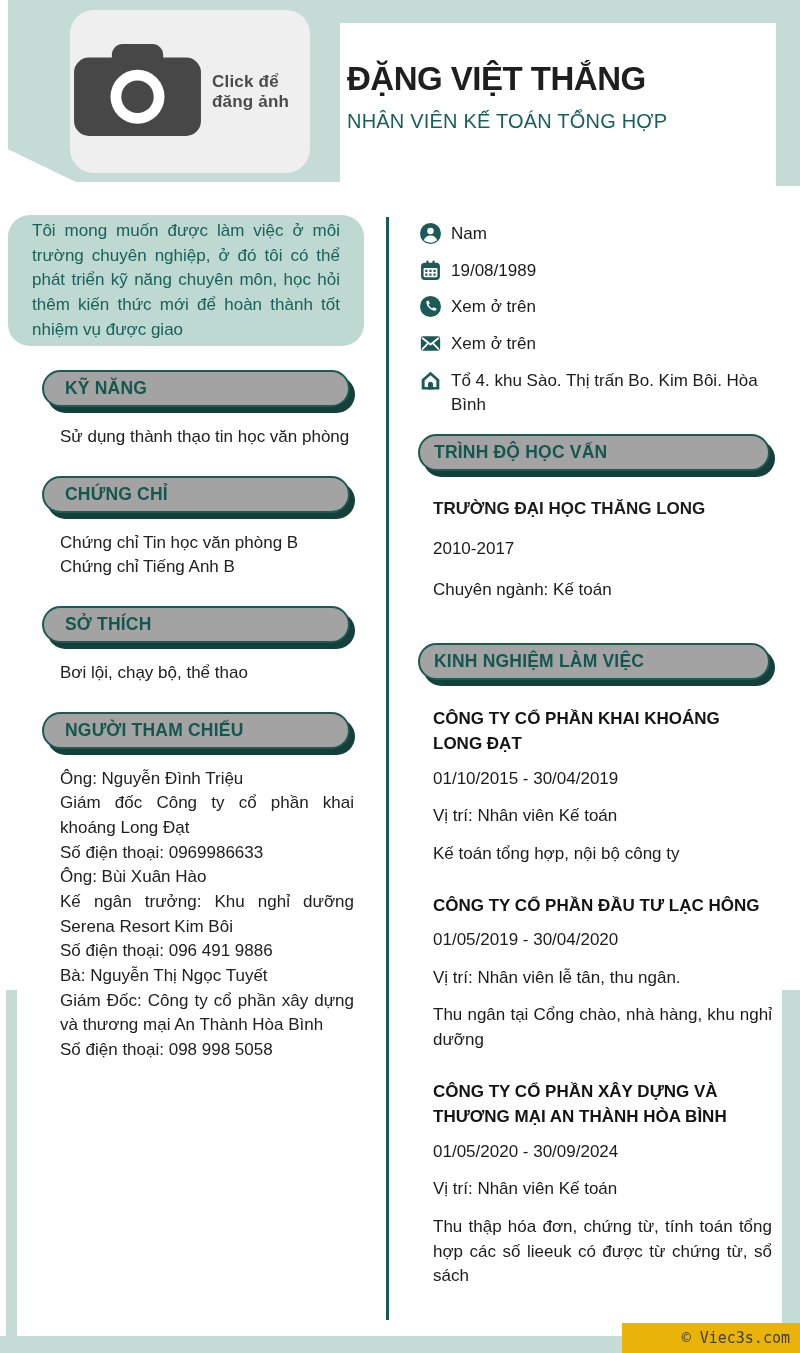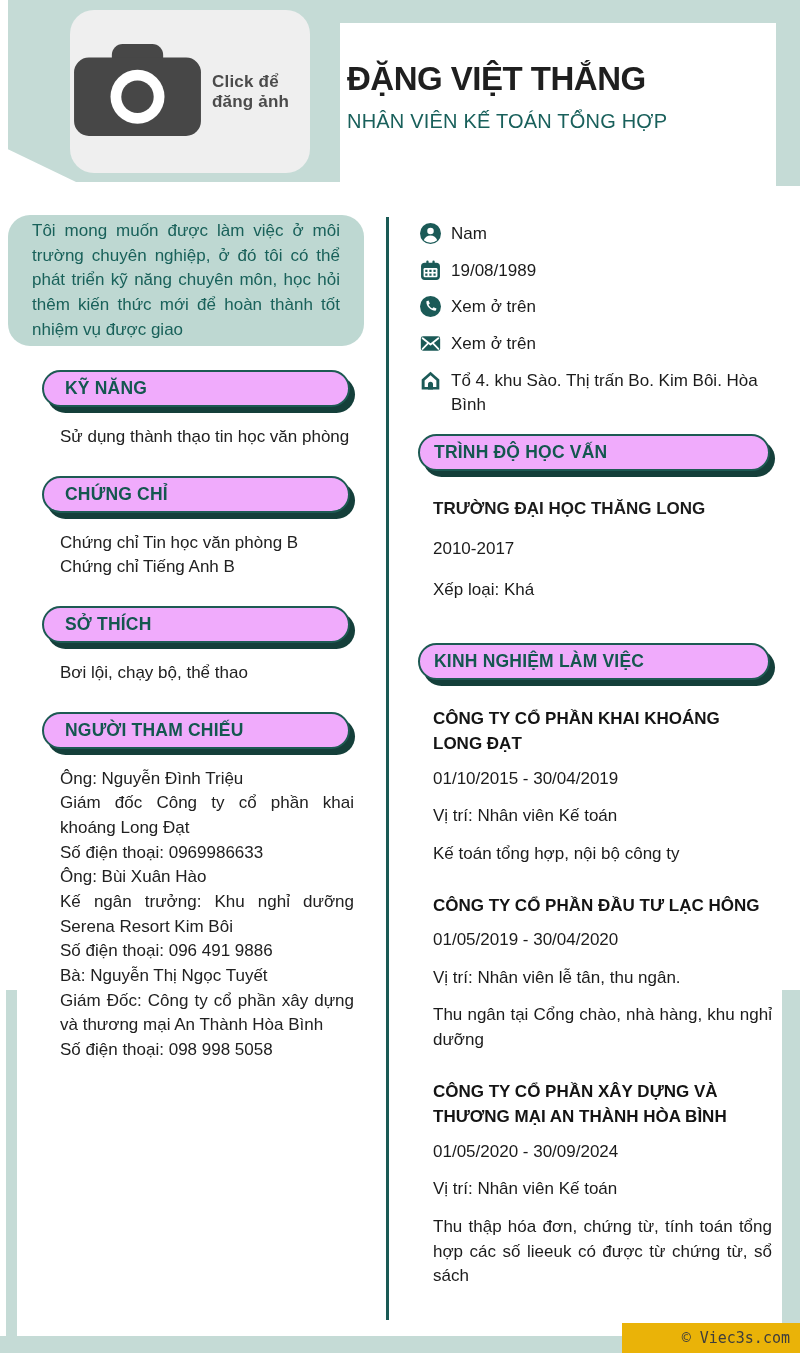--- a/index.html
+++ b/index.html
@@ -34,21 +34,21 @@
   .copyright-text { font-family:"DejaVu Sans Mono","Liberation Mono",monospace; font-size:15px; color:#3d3d3d; }
 
   
   .left-col { position:absolute; left:8px; top:215px; width:356px; }
   .right-col { position:absolute; left:418px; top:222px; width:354px; }
 
   .objective-box { background:#bed8d2; border-radius:22px; padding:4px 24px; }
   .objective-text { font-size:17px; line-height:1.45; color:#19615a; text-align:justify; }
 
   .pill { display:flex; align-items:center; height:37px; border:2px solid #1d5a53; border-radius:19px;
-    background:#f0abfc; box-shadow:5px 6px 0 #143f3a; padding-left:21px;
+    background:#a3a3a3; box-shadow:5px 6px 0 #143f3a; padding-left:21px;
     font-size:17.5px; font-weight:700; color:#14574f; letter-spacing:.2px; }
   .left-col .pill { margin:24px 6px 18px 34px; width:308px; }
   .right-col .pill { margin:0 0 26px 0; width:352px; padding-left:14px; }
 
   .section-body { margin:0 10px 26px 52px; }
   .section-body p { font-size:17px; line-height:1.45; color:#212121; text-align:justify; }
 
   
   .info-list { margin-left:2px; margin-bottom:16px; }
   .info-row { display:flex; align-items:flex-start; margin-bottom:12px; }
@@ -197,21 +197,21 @@
           </svg>
         </span>
         <span class="info-text">Tổ 4. khu Sào. Thị trấn Bo. Kim Bôi. Hòa Bình</span>
       </div>
     </div>
 
     <div class="pill">TRÌNH ĐỘ HỌC VẤN</div>
     <div class="edu-block">
       <p class="bold-line">TRƯỜNG ĐẠI HỌC THĂNG LONG</p>
       <p>2010-2017</p>
-      <p>Xếp loại: Khá</p>
+      <p>Chuyên ngành: Kế toán</p>
     </div>
 
     <div class="pill">KINH NGHIỆM LÀM VIỆC</div>
     <div class="jobs">
       <div class="job">
         <div class="company">CÔNG TY CỔ PHẦN KHAI KHOÁNG LONG ĐẠT</div>
         <p>01/10/2015 - 30/04/2019</p>
         <p>Vị trí: Nhân viên Kế toán</p>
         <p>Kế toán tổng hợp, nội bộ công ty</p>
       </div>

